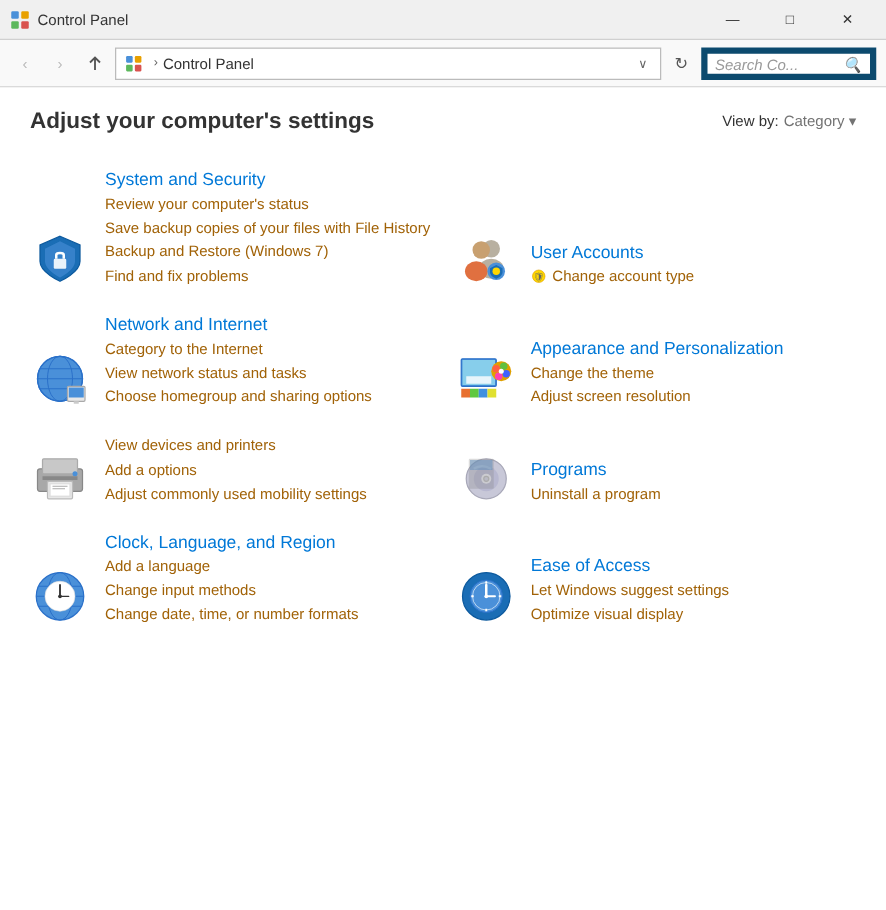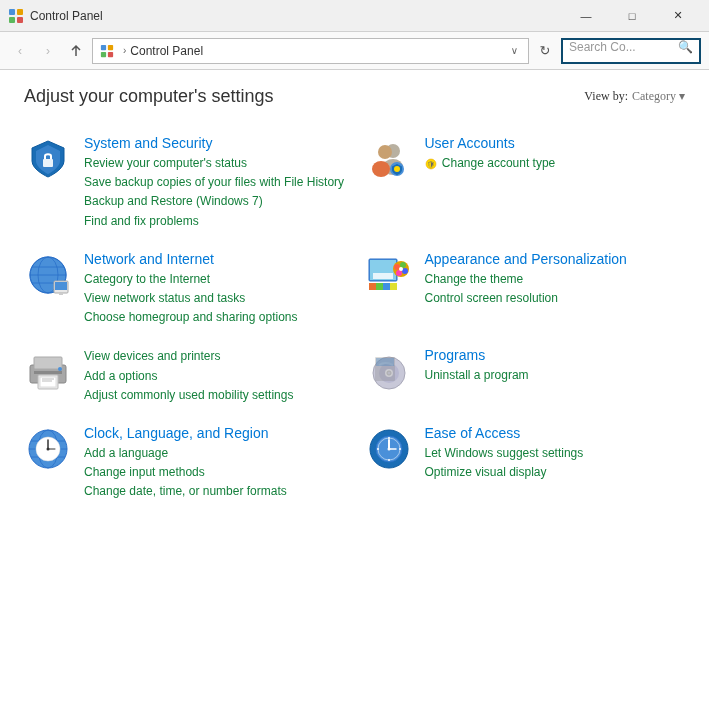--- a/index.html
+++ b/index.html
@@ -111,27 +111,28 @@
       display: flex;
       align-items: center;
       justify-content: center;
       cursor: pointer;
       color: #555;
       font-size: 13px;
     }
     .search-box {
       width: 140px;
       height: 26px;
-      border: 2px solid #0c4a6e;
+      border: 5px solid #0c4a6e;
       background: #fff;
       display: flex;
-      align-items: flex-start;
+      align-items: flex-end;
       padding: 0 6px;
       font-size: 12px;
       color: #999;
+      font-style: italic;
     }
     .search-icon {
       margin-left: auto;
       color: #666;
       font-size: 12px;
     }
 
     
     .main-content {
       padding: 16px 24px;
@@ -140,47 +141,46 @@
 
     
     .header-row {
       display: flex;
       align-items: center;
       justify-content: space-between;
       margin-bottom: 18px;
     }
     .page-title {
       font-size: 18px;
-      font-weight: 400;
+      font-weight: 700;
       color: #333;
     }
     .view-by {
       display: flex;
       align-items: center;
       font-size: 12px;
       color: #333;
       gap: 4px;
-      font-family: Liberation Serif, serif;
     }
     .view-by-label { color: #333; }
     .view-by-value {
       color: #737373;
       cursor: pointer;
     }
 
     
     .categories-grid {
       display: grid;
       grid-template-columns: 1fr 1fr;
       gap: 0 20px;
     }
 
     .category-item {
       display: flex;
-      align-items: flex-start;
+      align-items: flex-end;
       padding: 10px 0;
       gap: 12px;
     }
 
     .category-icon {
       width: 48px;
       height: 48px;
       flex-shrink: 0;
       display: flex;
       align-items: center;
@@ -193,21 +193,21 @@
       font-size: 14px;
       color: #0078d7;
       cursor: pointer;
       margin-bottom: 3px;
       font-weight: 400;
     }
 
     .category-link {
       display: block;
       font-size: 12px;
-      color: #15803d;
+      color: #a16207;
       cursor: pointer;
       line-height: 1.6;
     }
   </style>
 </head>
 <body>
 
 <div class="title-bar">
   <div class="title-bar-icon">
     
@@ -361,21 +361,21 @@
 
           <rect x="2" y="30" width="7" height="7" fill="#e87030"></rect>
           <rect x="9" y="30" width="7" height="7" fill="#60c840"></rect>
           <rect x="16" y="30" width="7" height="7" fill="#4090e0"></rect>
           <rect x="23" y="30" width="7" height="7" fill="#e0e030"></rect>
         </svg>
       </div>
       <div class="category-content">
         <div class="category-title">Appearance and Personalization</div>
         <a class="category-link">Change the theme</a>
-        <a class="category-link">Control screen resolution</a>
+        <a class="category-link">Adjust screen resolution</a>
       </div>
     </div>
 
     <div class="category-item">
       <div class="category-icon">
         <svg width="44" height="44" viewBox="0 0 44 44">
 
           <rect x="4" y="16" width="36" height="18" rx="2" fill="#a8a8a8" stroke="#888"></rect>
           <rect x="8" y="8" width="28" height="12" rx="1" fill="#c8c8c8" stroke="#aaa"></rect>
           <rect x="12" y="26" width="20" height="14" rx="1" fill="#e8e8e8" stroke="#bbb"></rect>

